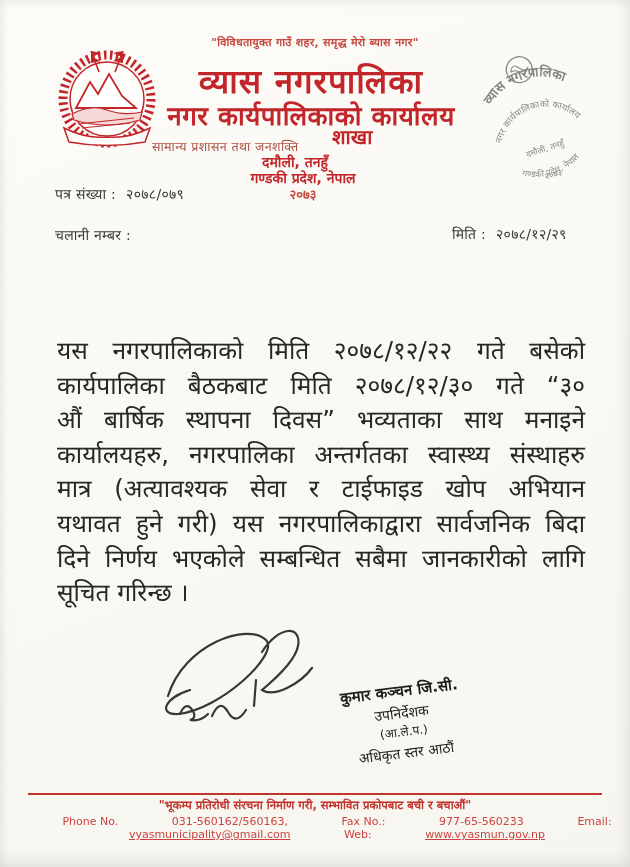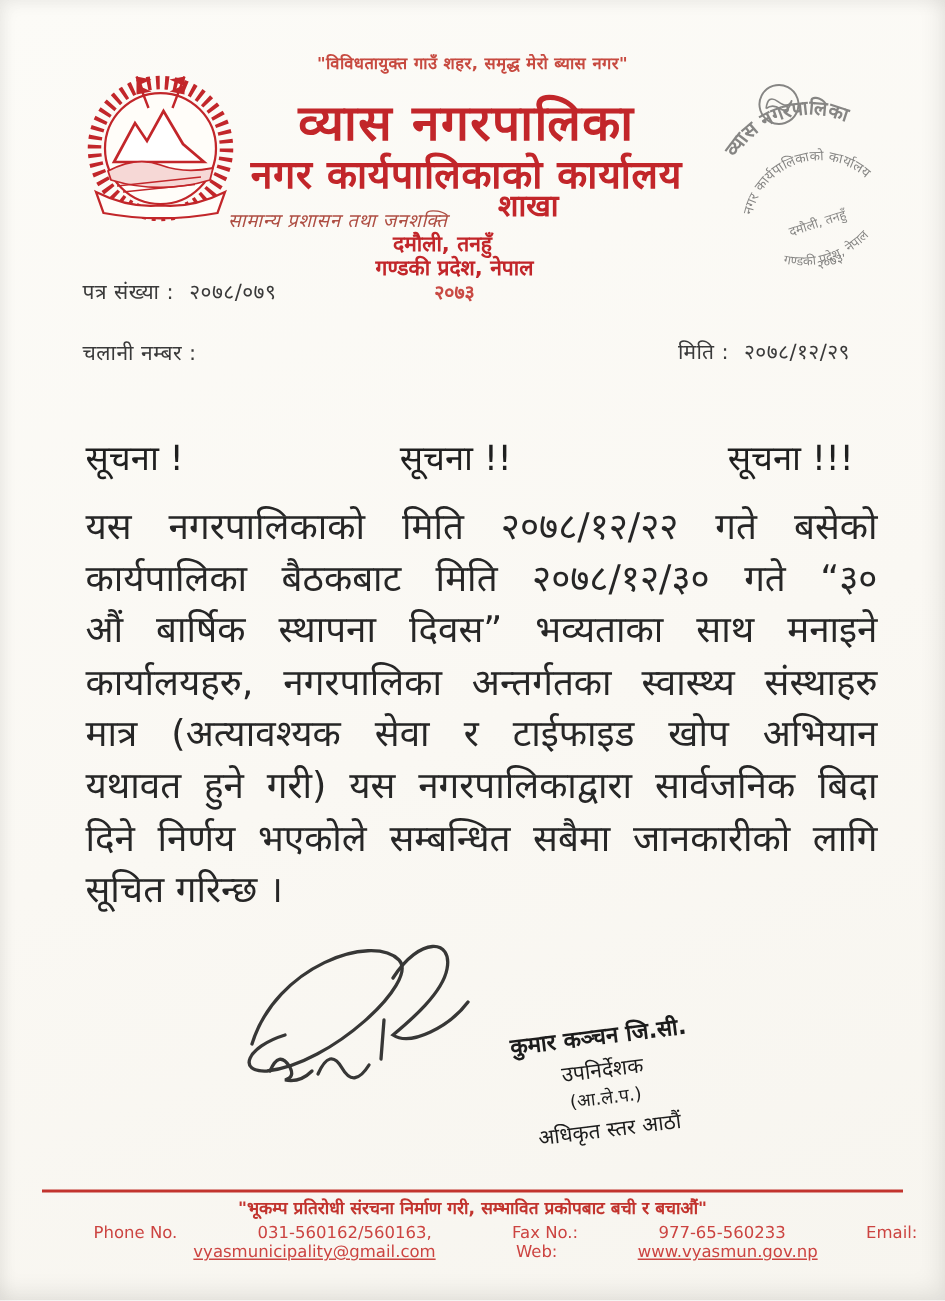--- a/index.html
+++ b/index.html
@@ -13,21 +13,21 @@
     font-family:"DejaVu Sans","Liberation Sans",sans-serif;
     color:#262626;
   }
   .abs{position:absolute;}
   .center{width:100%;text-align:center;}
 
   .motto-top{top:34px;font-size:11px;letter-spacing:.3px;color:#c74a40;font-weight:600;}
   .title-muni{top:58px;font-size:33px;font-weight:800;color:#c2262a;letter-spacing:1px;transform:translateX(-4px);}
   .title-office{top:97px;font-size:26px;font-weight:800;color:#c2262a;letter-spacing:.5px;transform:translateX(-4px);}
   .branch{left:332px;top:123px;font-size:20px;font-weight:700;color:#c2262a;}
-  .section-stamp{left:152px;top:138px;font-size:12.5px;color:#a63c30;letter-spacing:.4px;opacity:.9;font-style:italic;}
+  .section-stamp{left:152px;top:138px;font-size:12.5px;color:#a63c30;letter-spacing:.4px;opacity:.9;}
   .addr1{top:152px;font-size:14px;font-weight:700;color:#c2262a;transform:translateX(-20px);}
   .addr2{top:168px;font-size:14px;font-weight:700;color:#c2262a;transform:translateX(-12px);}
   .estd{top:185px;font-size:13px;font-weight:700;color:#c94a44;transform:translateX(-12px);}
 
   .meta{font-size:14px;color:#3a3a3a;letter-spacing:.3px;}
   .meta .val{margin-left:10px;}
   .meta-ref{left:55px;top:184px;}
   .meta-dispatch{left:55px;top:225px;}
   .meta-date{left:452px;top:224px;}
 
@@ -104,25 +104,20 @@
   <div class="abs meta meta-ref">
     <span>पत्र संख्या :</span><span class="val">२०७८/०७९</span>
   </div>
   <div class="abs meta meta-dispatch">
     <span>चलानी नम्बर :</span>
   </div>
   <div class="abs meta meta-date">
     <span>मिति :</span><span class="val">२०७८/१२/२९</span>
   </div>
 
-  <div class="abs notice-heads">
-    <span>सूचना !</span>
-    <span>सूचना !!</span>
-    <span>सूचना !!!</span>
-  </div>
 
   <div class="abs notice-body">
     <div class="line">यस नगरपालिकाको मिति २०७८/१२/२२ गते बसेको</div>
     <div class="line">कार्यपालिका बैठकबाट मिति २०७८/१२/३० गते “३०</div>
     <div class="line">औं बार्षिक स्थापना दिवस” भव्यताका साथ मनाइने</div>
     <div class="line">कार्यालयहरु, नगरपालिका अन्तर्गतका स्वास्थ्य संस्थाहरु</div>
     <div class="line">मात्र (अत्यावश्यक सेवा र टाईफाइड खोप अभियान</div>
     <div class="line">यथावत हुने गरी) यस नगरपालिकाद्वारा सार्वजनिक बिदा</div>
     <div class="line">दिने निर्णय भएकोले सम्बन्धित सबैमा जानकारीको लागि</div>
     <div class="line last">सूचित गरिन्छ ।</div>

